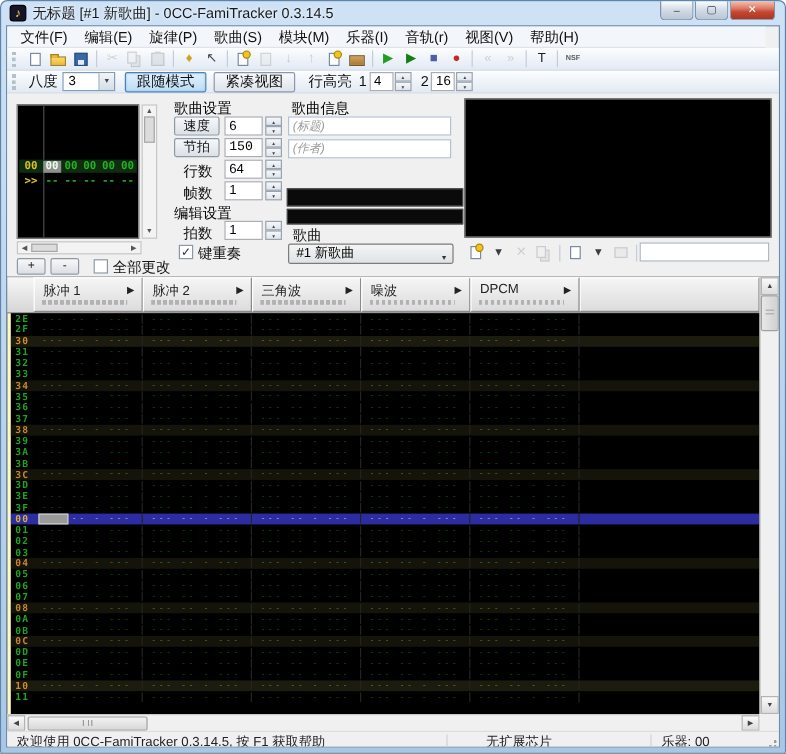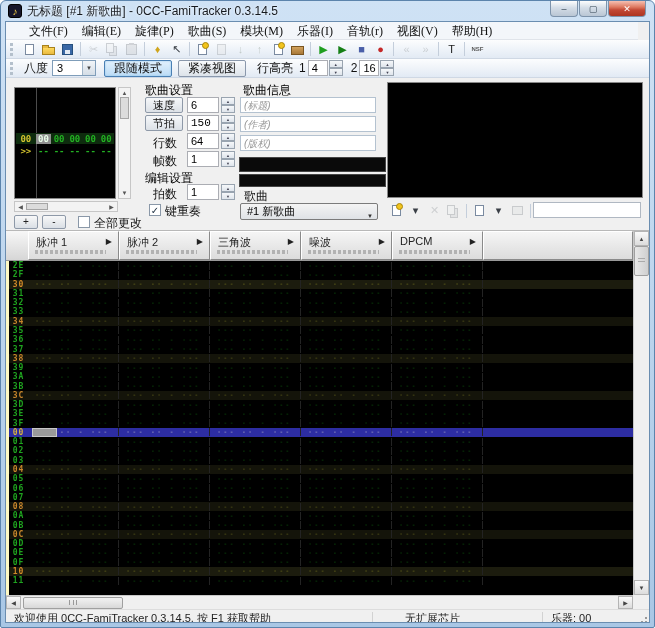--- a/index.html
+++ b/index.html
@@ -13,21 +13,21 @@
   .title-text { font-size:12px; color:#15191e; text-shadow:0 0 3px #fff; white-space:nowrap; }
   .winbtns { position:absolute; right:8px; top:0; display:flex; }
   .wbtn { width:28px; height:16px; border:1px solid #7d93ab; border-top:none; border-radius:0 0 4px 4px;
           background:linear-gradient(#fdfdfd,#d4dde7 45%,#bac6d4); display:flex; align-items:center; justify-content:center;
           font-size:9px; color:#30404f; margin-left:1px; }
   .wbtn.close { width:38px; background:linear-gradient(#f5c0b2,#de7a62 40%,#c24834 60%,#ad3520); color:#fff; font-weight:bold; }
   
   .client { position:absolute; left:4px; right:4px; top:20px; bottom:4px; background:#f0f0f0; border:1px solid #6a8db0; overflow:hidden; }
   
   .menubar { position:absolute; left:0; right:11px; top:0; height:18px; background:#f3f6fa; border-bottom:1px solid #e0e4ea;
-             display:flex; align-items:center; padding-left:16px;font-family:Liberation Serif, serif; }
+             display:flex; align-items:center; padding-left:4px; }
   .menu-item { font-size:12px; color:#111; padding:0 7px; height:18px; line-height:18px; }
   
   .toolbar { position:absolute; left:0; right:0; height:19px; background:linear-gradient(#fcfdfe,#e2eaf4);
              border-bottom:1px solid #cfd8e4; display:flex; align-items:center; }
   .toolbar::before { content:""; width:3px; height:13px; border-left:3px dotted #b4c0cc; margin:0 4px 0 4px; }
   .t1 { top:18px; }
   .t2 { top:37px; }
   .tbtn { width:19px; height:17px; display:flex; align-items:center; justify-content:center; position:relative; }
   .tbtn.dis { opacity:.42; filter:grayscale(60%); }
   .tsep { width:1px; height:14px; background:#c4cedb; margin:0 3px; }
@@ -336,21 +336,20 @@
       <div class="spin abs" style="left:214px; top:106px;">
           <span>▲</span>
           <span>▼</span>
         </div>
       <div class="chk" style="position:absolute; left:143px; top:126px;" id="chk-keyrepeat">✓</div>
       <div class="clabel" style="left:159px; top:125px;">键重奏</div>
 
       <div class="grp-title" style="left:237px; top:4px;">歌曲信息</div>
       <input class="info-input" style="left: 234px; top: 19px;" placeholder="(标题)">
       <input class="info-input" style="left: 234px; top: 38px;" placeholder="(作者)">
-      <input class="info-input" style="left: 234px; top: 57px;" placeholder="(版权)">
       <div class="displaybar" style="top:79px; height:15px;"></div>
       <div class="displaybar" style="top:96px; height:13px;"></div>
       <div class="clabel" style="left:238px; top:110px;">歌曲</div>
       <div class="dropdown" style="left:234px; top:125px; width:138px;">
         <span>#1 新歌曲</span>
         <span class="arr">▼</span>
       </div>
 
       <div class="blackbox inst-list"></div>
       <div class="inst-toolbar" id="instToolbar">

